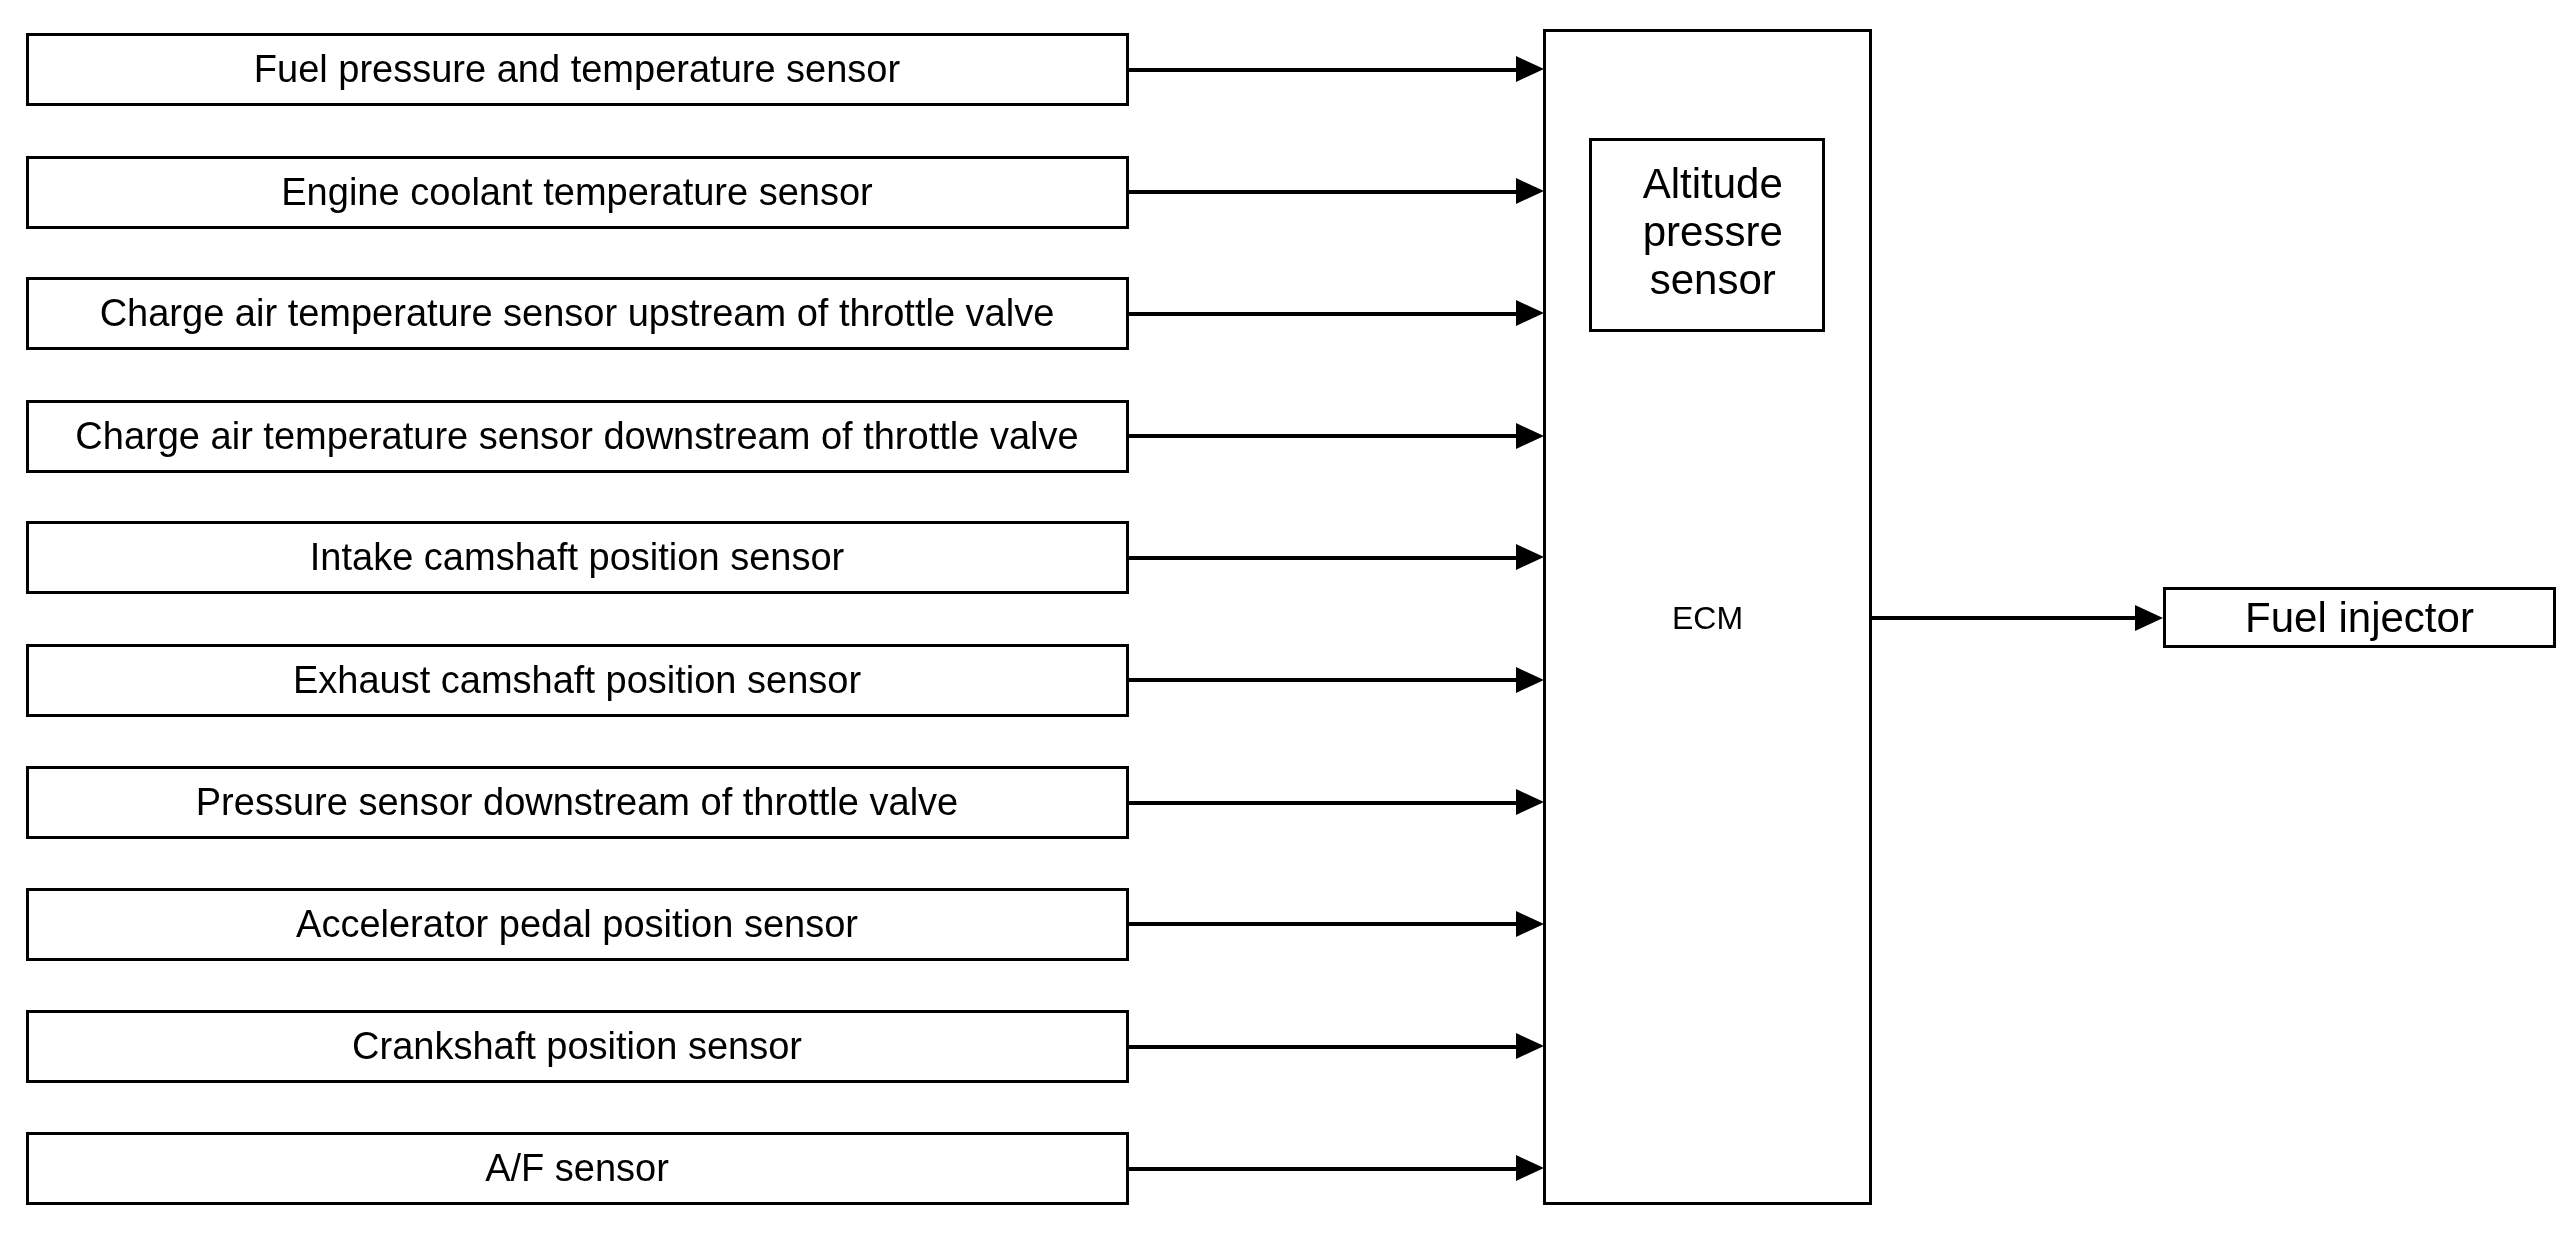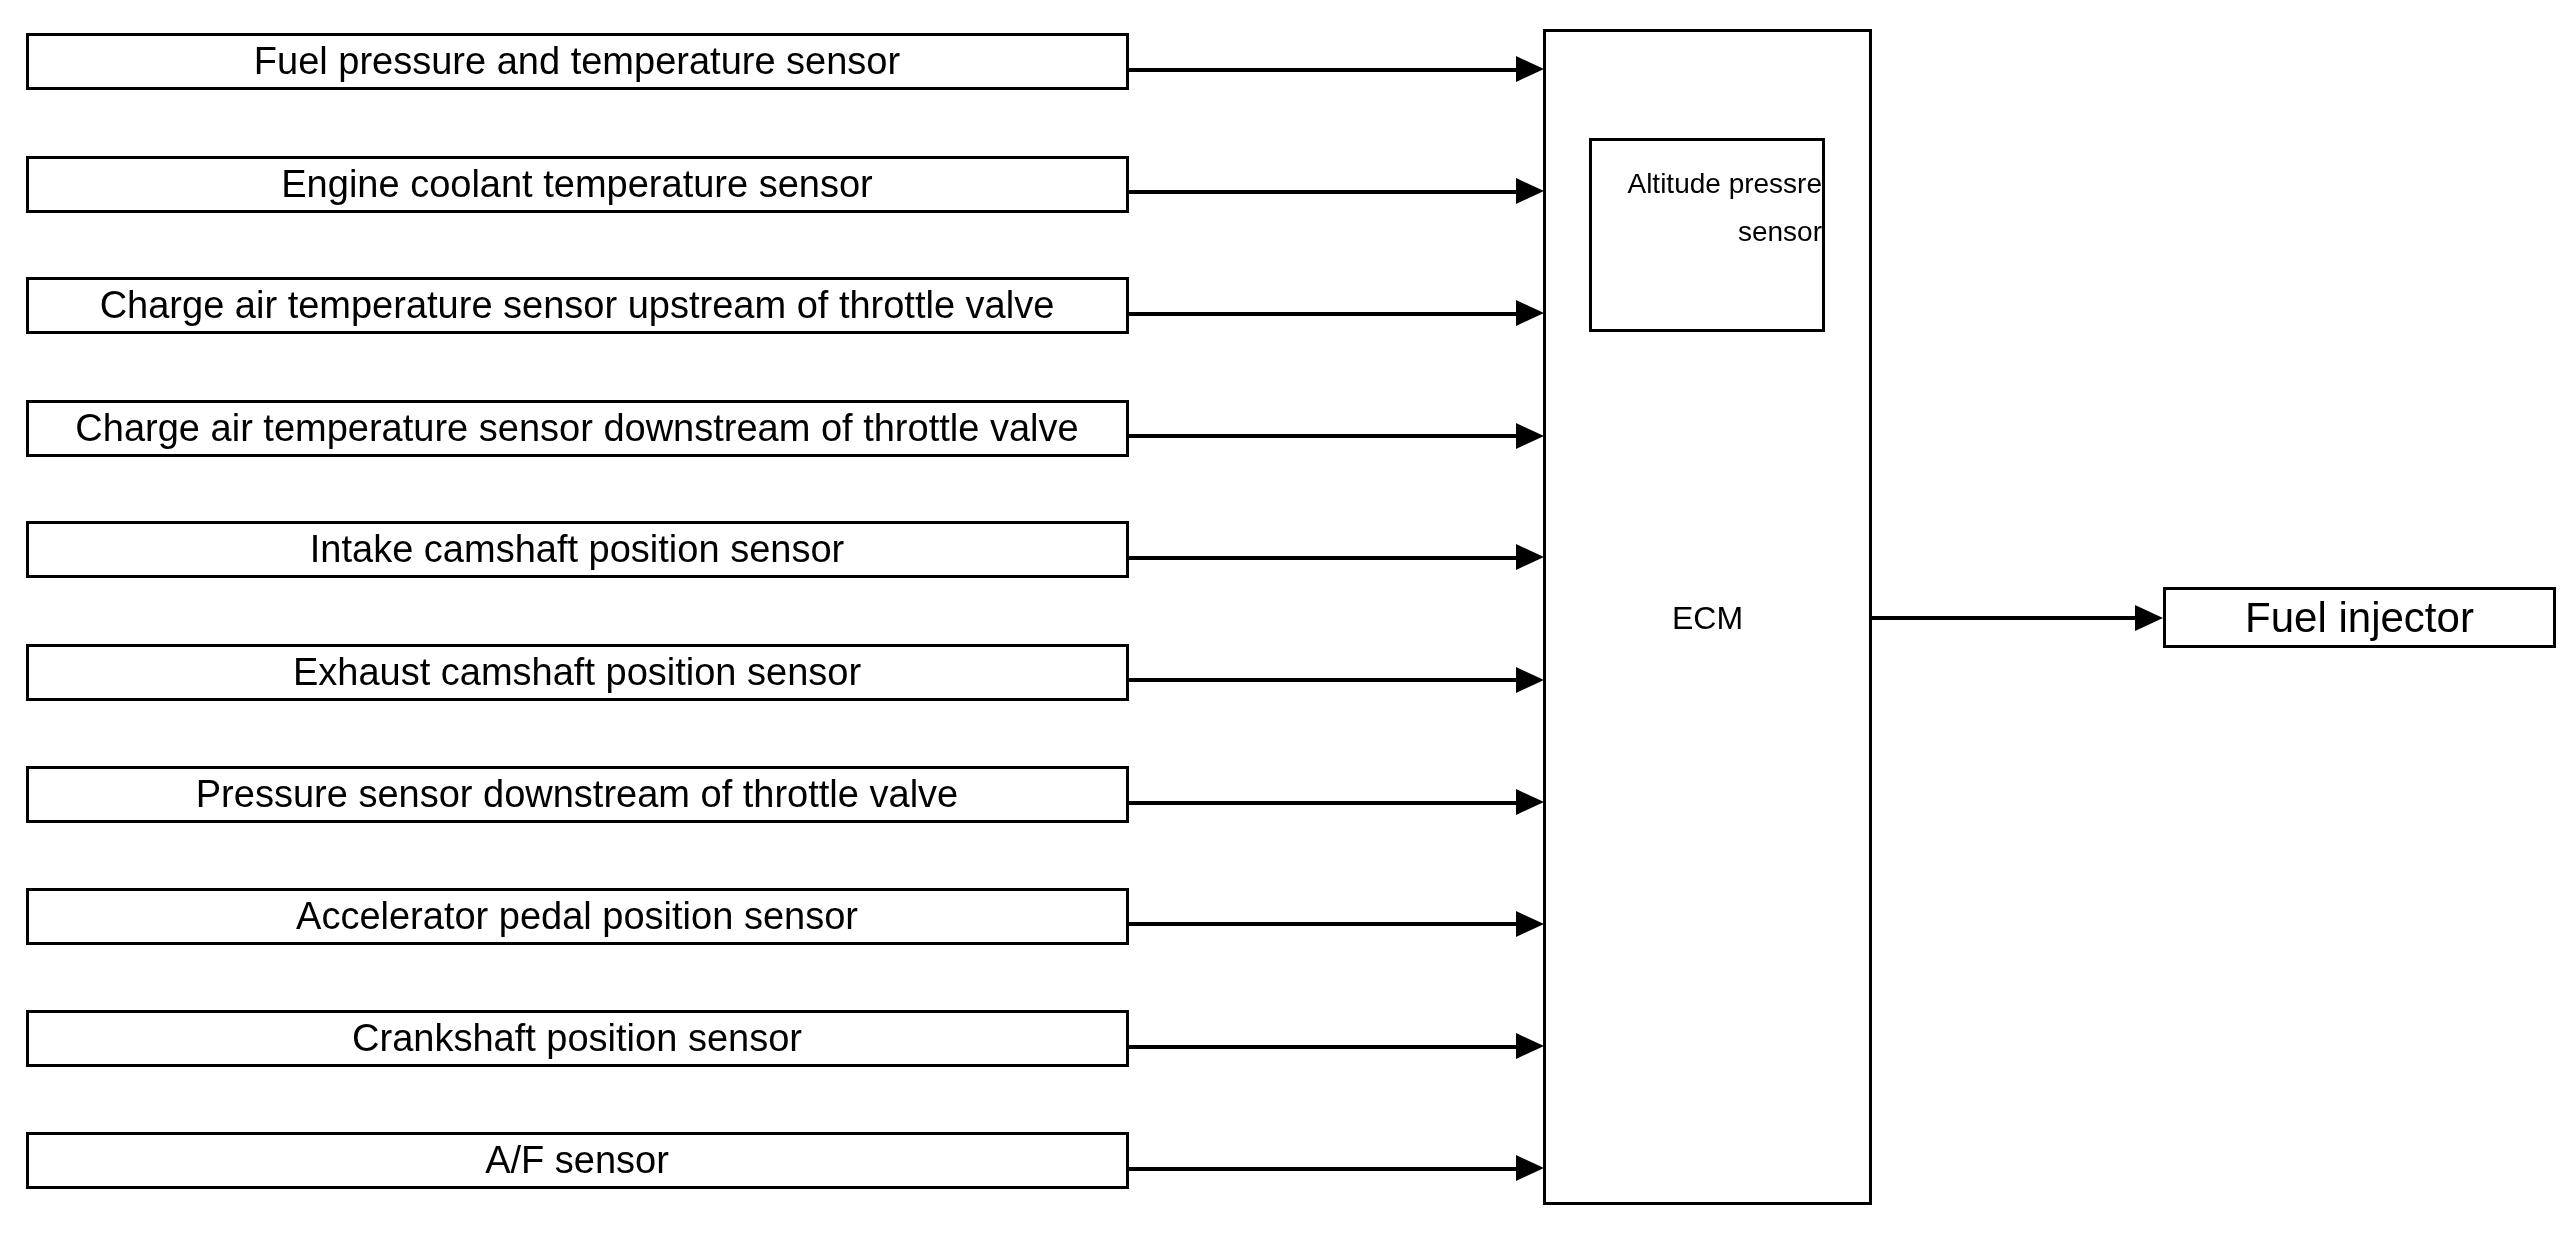--- a/index.html
+++ b/index.html
@@ -22,21 +22,21 @@
     border: 3.8px solid #000000;
     background: #ffffff;
     display: flex;
     align-items: center;
     justify-content: center;
     text-align: center;
   }
   .sensor-box {
     left: 25.5px;
     width: 1103px;
-    height: 57px;
+    height: 73px;
     font-size: 38px;
     line-height: 41px;
   }
   .ecm-box {
     left: 1543px;
     top: 29px;
     width: 329px;
     height: 1176px;
     display: block;
   }
@@ -54,23 +54,23 @@
   .altitude-box {
     position: absolute;
     box-sizing: border-box;
     border: 3.8px solid #000000;
     background: #ffffff;
     left: 1589px;
     top: 138px;
     width: 236px;
     height: 194px;
     padding: 19px 0 0 11.5px;
-    font-size: 28px;
+    font-size: 42px;
     line-height: 48px;
-    text-align: right;
+    text-align: center;
   }
   .output-box {
     left: 2163px;
     top: 587px;
     width: 393px;
     height: 61px;
     font-size: 42px;
   }
   .arrow-line {
     position: absolute;

